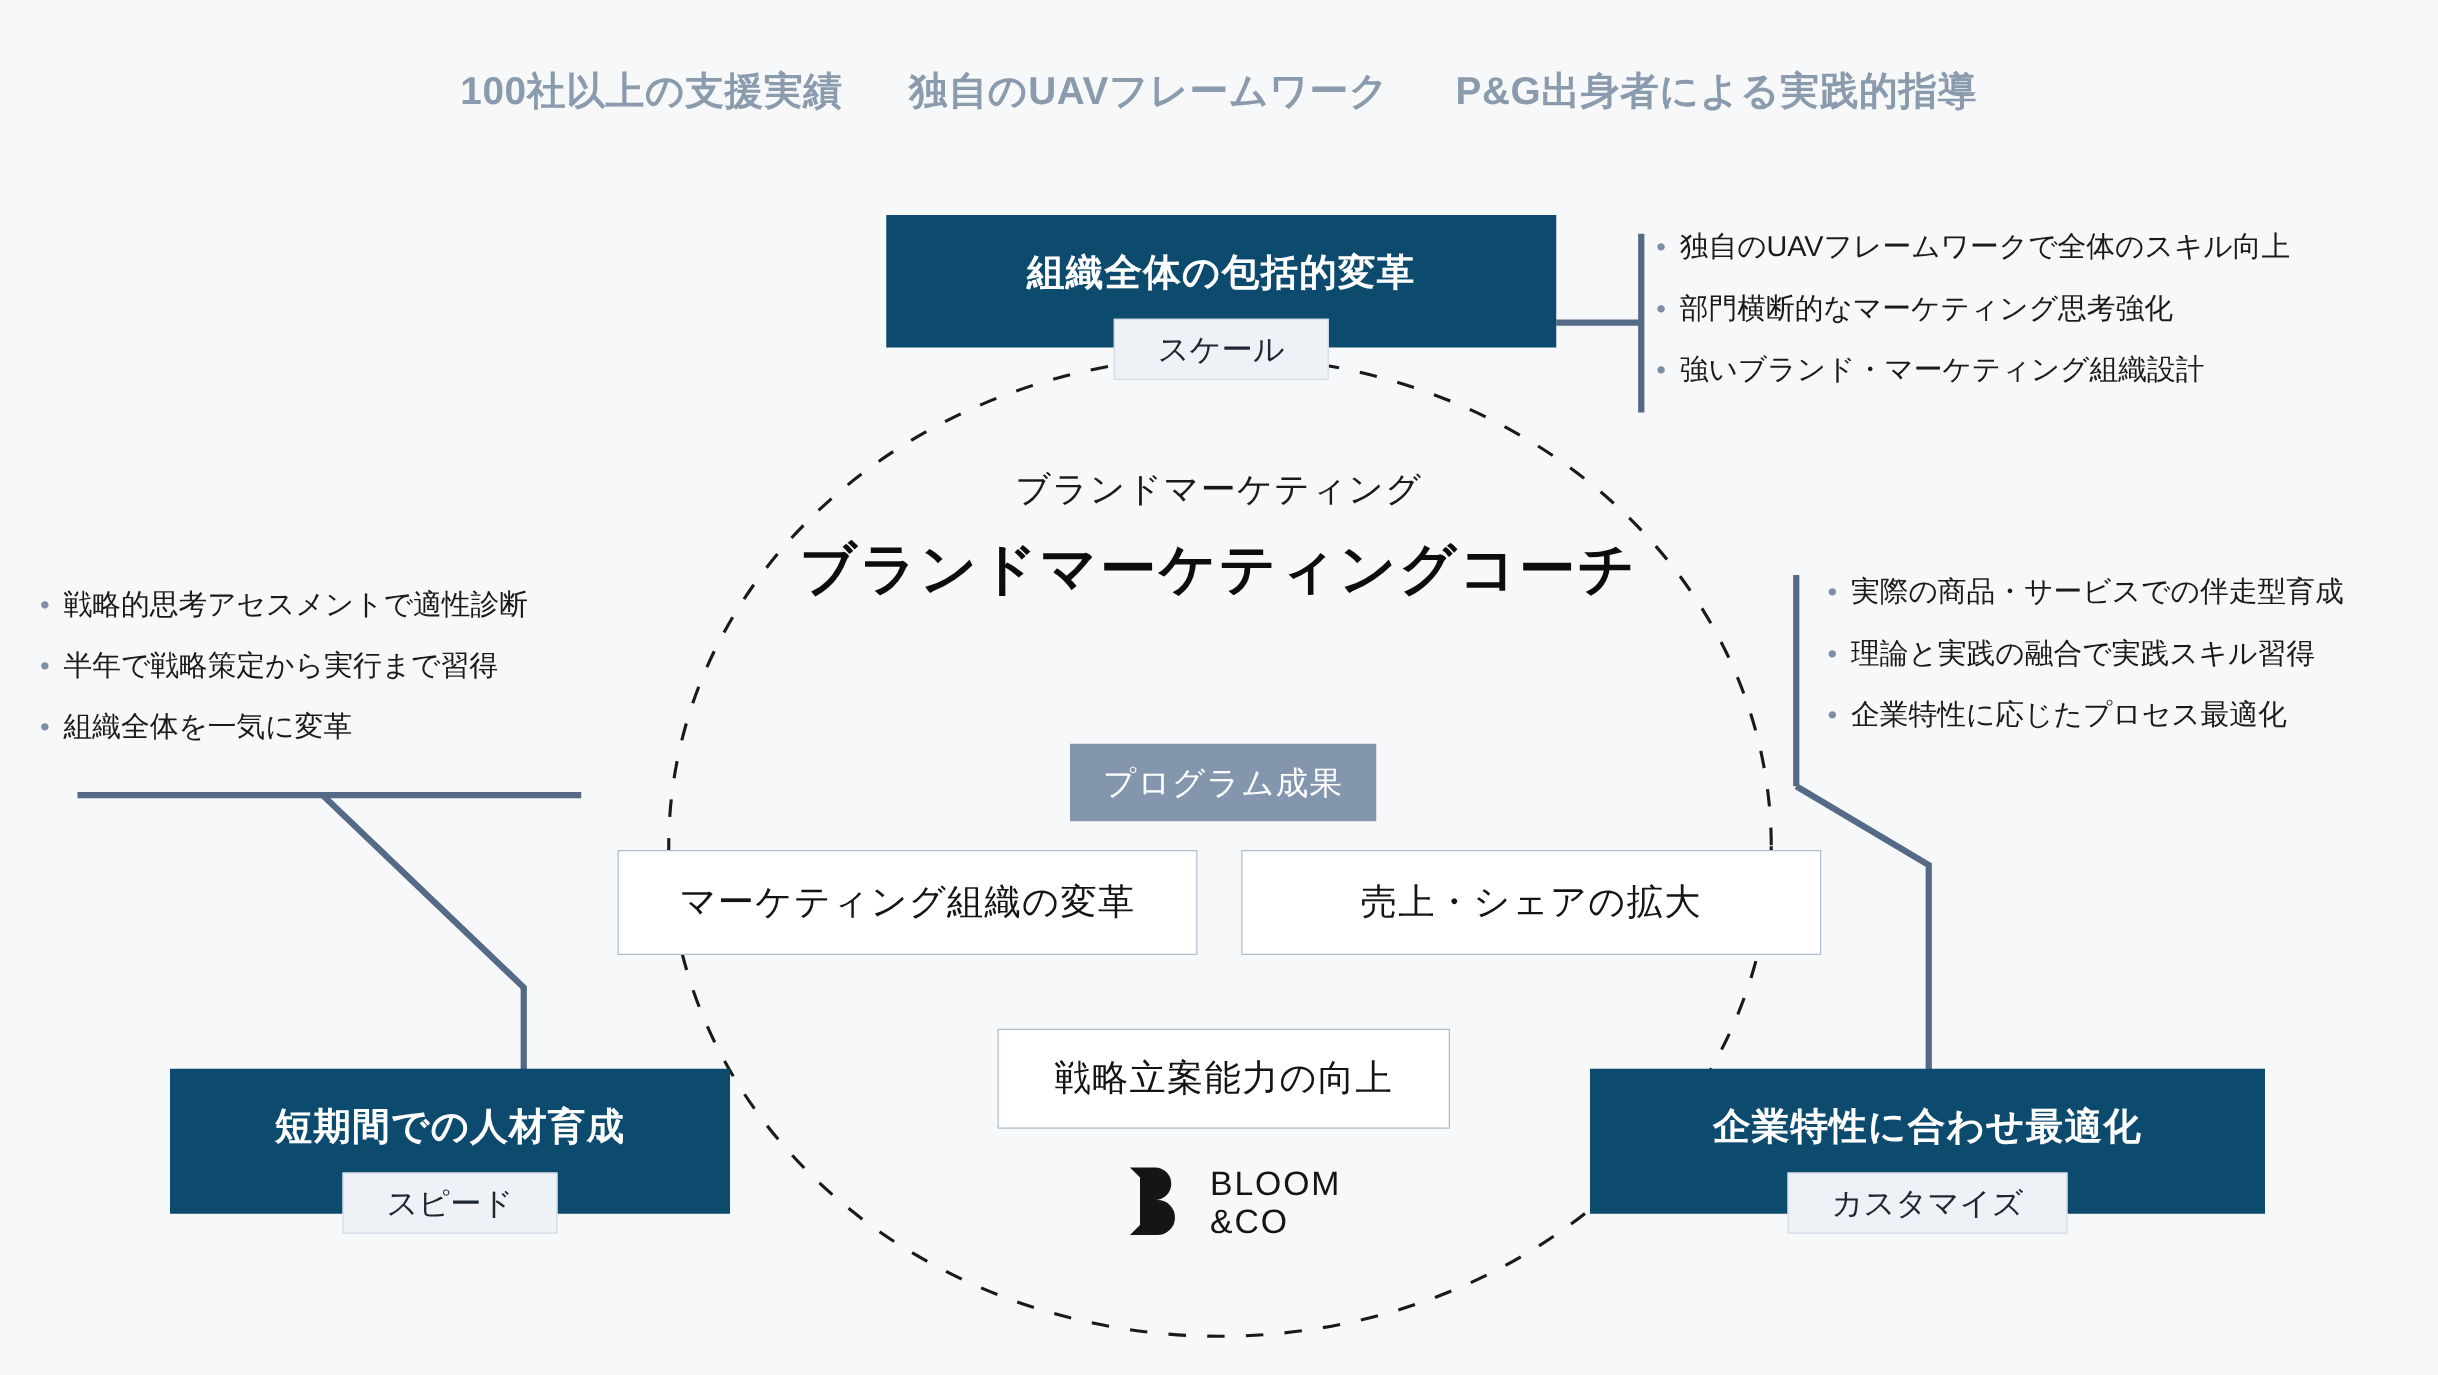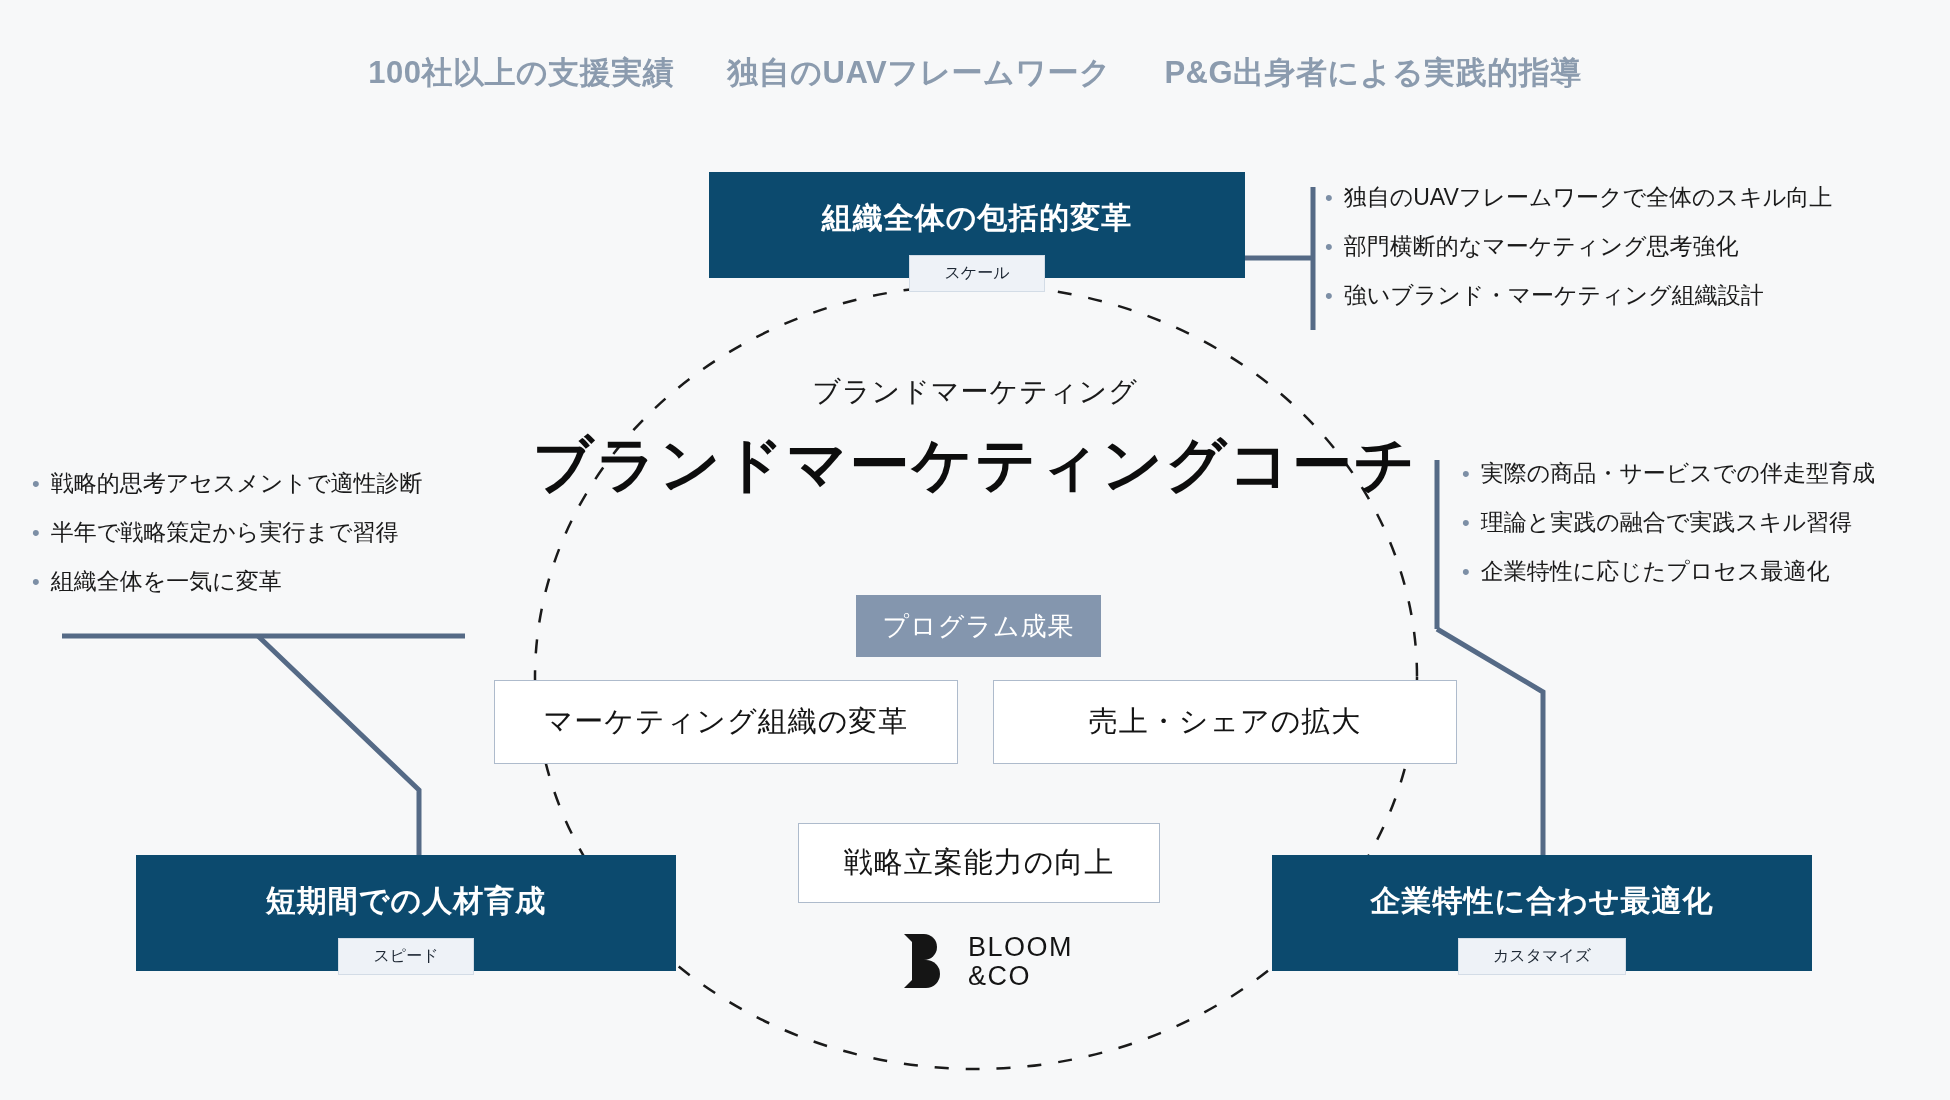--- a/index.html
+++ b/index.html
@@ -60,27 +60,27 @@
     color: #ffffff;
     font-size: 30px;
     font-weight: bold;
     letter-spacing: 1px;
     margin-top: 26px;
   }
   .pillar .p-tag {
     margin-top: 16px;
     background: #eef2f7;
     color: #1d2733;
-    font-size: 16px;
+    font-size: 25px;
     padding: 7px 34px;
     border: 1px solid #d3dce6;
   }
 
   #pillar-top     { left: 709px; top: 172px;  width: 536px; height: 106px; }
-  #pillar-left    { left: 136px; top: 855px;  width: 540px; height: 116px; }
+  #pillar-left    { left: 136px; top: 855px;  width: 448px; height: 116px; }
   #pillar-right   { left: 1272px;top: 855px;  width: 540px; height: 116px; }
 
   
   .bullets {
     position: absolute;
     font-size: 23px;
     line-height: 1.0;
     color: #1a1a1a;
   }
   .bullets .b-item {
@@ -109,21 +109,21 @@
   }
   .center-block .c-sub1,
   .center-block .c-sub2 {
     font-size: 28px;
     color: #1a1a1a;
     line-height: 1.45;
     letter-spacing: 1px;
   }
   .center-block .c-main {
     margin-top: 12px;
-    font-size: 60px;
+    font-size: 45px;
     font-weight: bold;
     letter-spacing: 2px;
     color: #0d0d0d;
     font-family: Liberation Serif, serif;
   }
 
   
   #outcome-badge {
     position: absolute;
     left: 856px;

